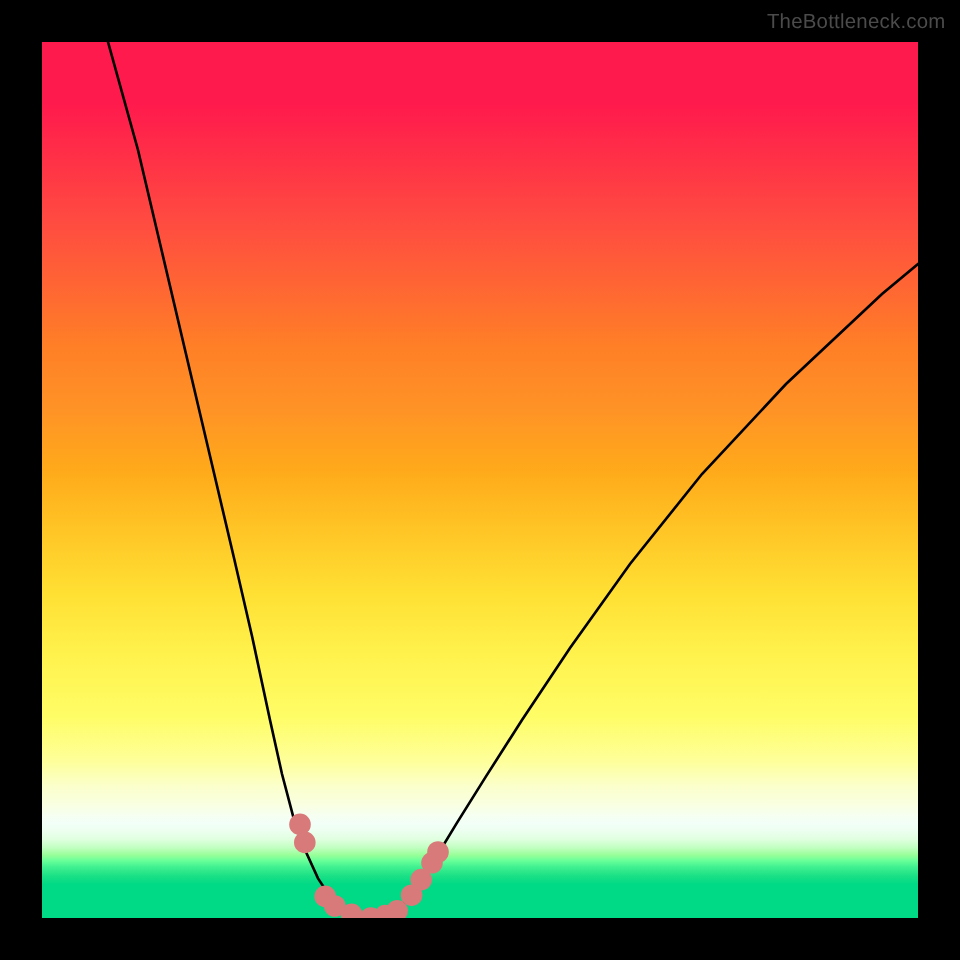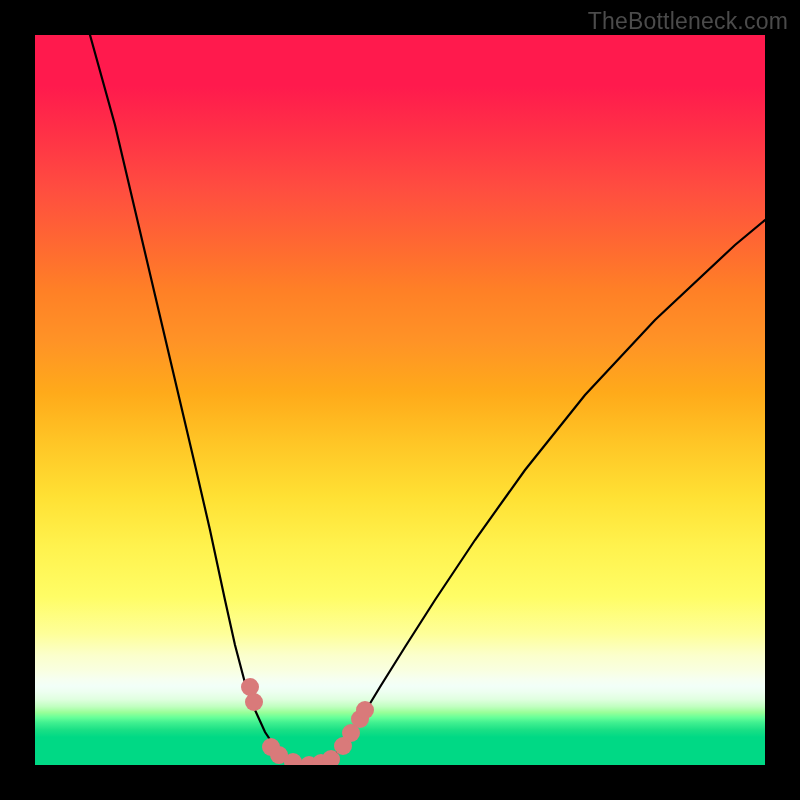--- a/index.html
+++ b/index.html
@@ -51,21 +51,21 @@
       #40f090 94.2%,
       #1ae085 95.2%,
       #00d985 96.2%,
       #00d985 100%
     );
   }
   .watermark {
     position: absolute;
     top: 8px;
     right: 12px;
-    font-size: 23px;
+    font-size: 17px;
     font-weight: 400;
     color: #4b4b4b;
     letter-spacing: 0.2px;
   }
   svg.curves {
     position: absolute;
     left: 0;
     top: 0;
     width: 730px;
     height: 730px;

